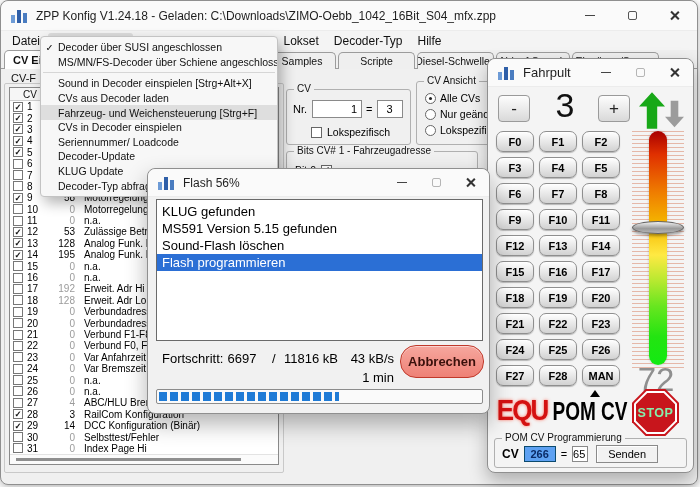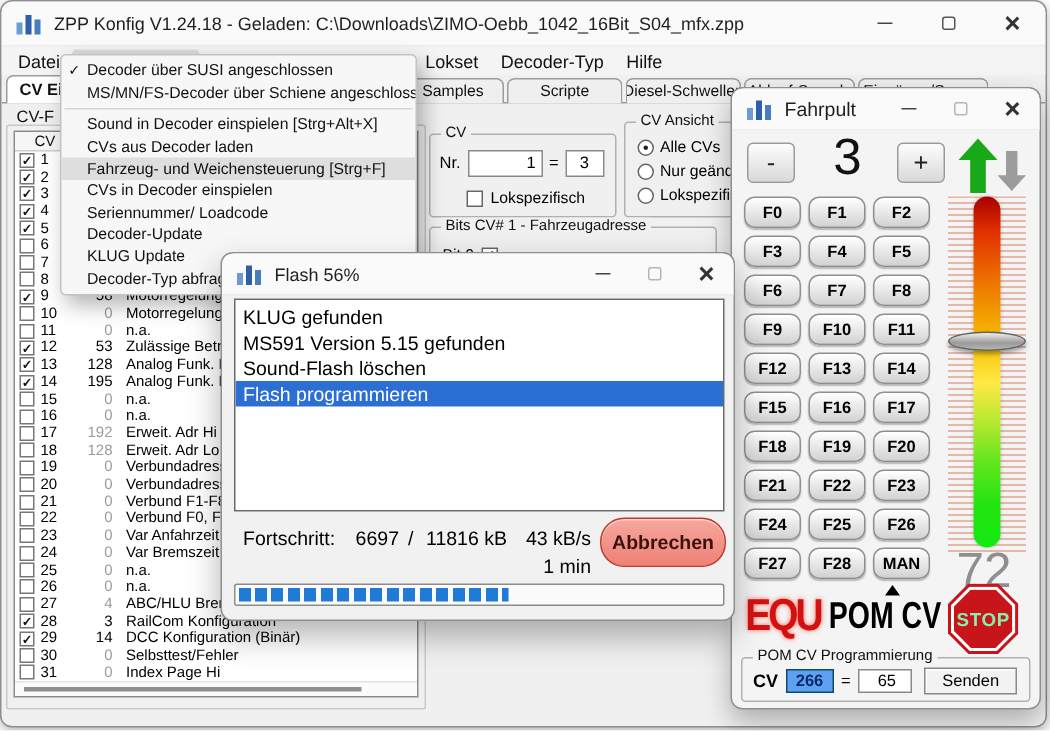--- a/index.html
+++ b/index.html
@@ -90,21 +90,21 @@
   .mi-chk{flex:none;width:17px;text-align:center;font-size:9.5px;}
   .mi-label{white-space:nowrap;overflow:hidden;}
   .mi-sep{height:1px;background:#d6d6d6;margin:3px 2px;}
 
   
   .flash-list{position:absolute;left:8px;top:30px;width:327px;height:142px;background:#fff;border:1px solid #6a6a6a;font-size:13px;line-height:17px;padding:3px 5px;overflow:hidden;color:#000;}
   .log-line{white-space:nowrap;}
   .log-line.sel{background:var(--selection-blue,#2b6fd5);color:#fff;margin:0 -5px;padding:0 5px;}
   .fstat{position:absolute;font-size:13px;color:#000;white-space:nowrap;}
   #fs-label{left:14px;top:182px;}
-  #fs-done{left:70px;top:182px;width:48px;text-align:right;}
+  #fs-done{left:70px;top:182px;width:48px;text-align:center;}
   #fs-slash{left:124px;top:182px;}
   #fs-total{left:136px;top:182px;}
   #fs-rate{left:190px;top:182px;width:56px;text-align:right;}
   #fs-eta{left:190px;top:201px;width:56px;text-align:right;}
   .btn-cancel{position:absolute;left:252px;top:176px;width:84px;height:33px;border-radius:16px;background:linear-gradient(180deg,#f6a79e,#ee8176);border:1px solid var(--cancel-red-border,#c0392b);box-shadow:inset 0 1px 0 rgba(255,255,255,.5);font-size:13px;font-weight:600;color:#3a100b;display:flex;align-items:center;justify-content:center;}
   .progressbar{position:absolute;left:8px;top:220px;width:327px;height:15px;border:1px solid #8c8c8c;background:#fafafa;border-radius:2px;padding:2px;}
   #prog-fill{height:100%;background:repeating-linear-gradient(90deg,var(--progress-blue,#1f7bd6) 0 8px,#fafafa 8px 11px);}
 
   
   .ctrl-btn{position:absolute;background:linear-gradient(180deg,#fdfdfd,#d9d9d9);border:1px solid #9a9a9a;border-radius:4px;font-size:17px;display:flex;align-items:center;justify-content:center;color:#222;}
@@ -126,21 +126,21 @@
   .oct{position:absolute;clip-path:polygon(29% 0,71% 0,100% 29%,100% 71%,71% 100%,29% 100%,0 71%,0 29%);}
   .o1{inset:0;background:var(--stop-red,#c8151c);}
   .o2{inset:2px;background:#fff;}
   .o3{inset:4px;background:var(--stop-red,#c8151c);display:flex;align-items:center;justify-content:center;font-size:12.5px;font-weight:800;color:#86efac;letter-spacing:.5px;text-align:center;}
   .pom-group{left:6px;top:379px;width:193px;height:30px;background:#f4f4f4;}
   .pom-group .gb-legend{background:#f4f4f4;}
   .pg-row{position:absolute;left:0;top:6px;width:100%;display:flex;align-items:center;}
   .pg-cv{margin-left:7px;font-size:12px;font-weight:700;}
   .in-cvnr{width:32px;height:16px;margin-left:5px;background:#5ea1f2;border:1px solid #0c4a6e;color:#0a2a66;font-weight:700;justify-content:center;font-size:11px;}
   .pg-eq{margin:0 5px;font-size:11px;}
-  .in-cvval{width:36px;height:16px;justify-content:flex-start;padding-left:12px;font-size:11px;}
+  .in-cvval{width:16px;height:16px;justify-content:flex-start;padding-left:0;font-size:11px;}
   .btn-send{margin-left:8px;width:62px;height:18px;background:#f2f2f2;border:1px solid #8a8a8a;box-shadow:inset 1px 1px 0 #fff;font-size:11px;display:flex;align-items:center;justify-content:center;color:#000;}
 </style>
 </head>
 <body>
 
 <div class="stage">
 
   <div class="win win-main">
     <div class="titlebar">
       <span class="app-icon">

